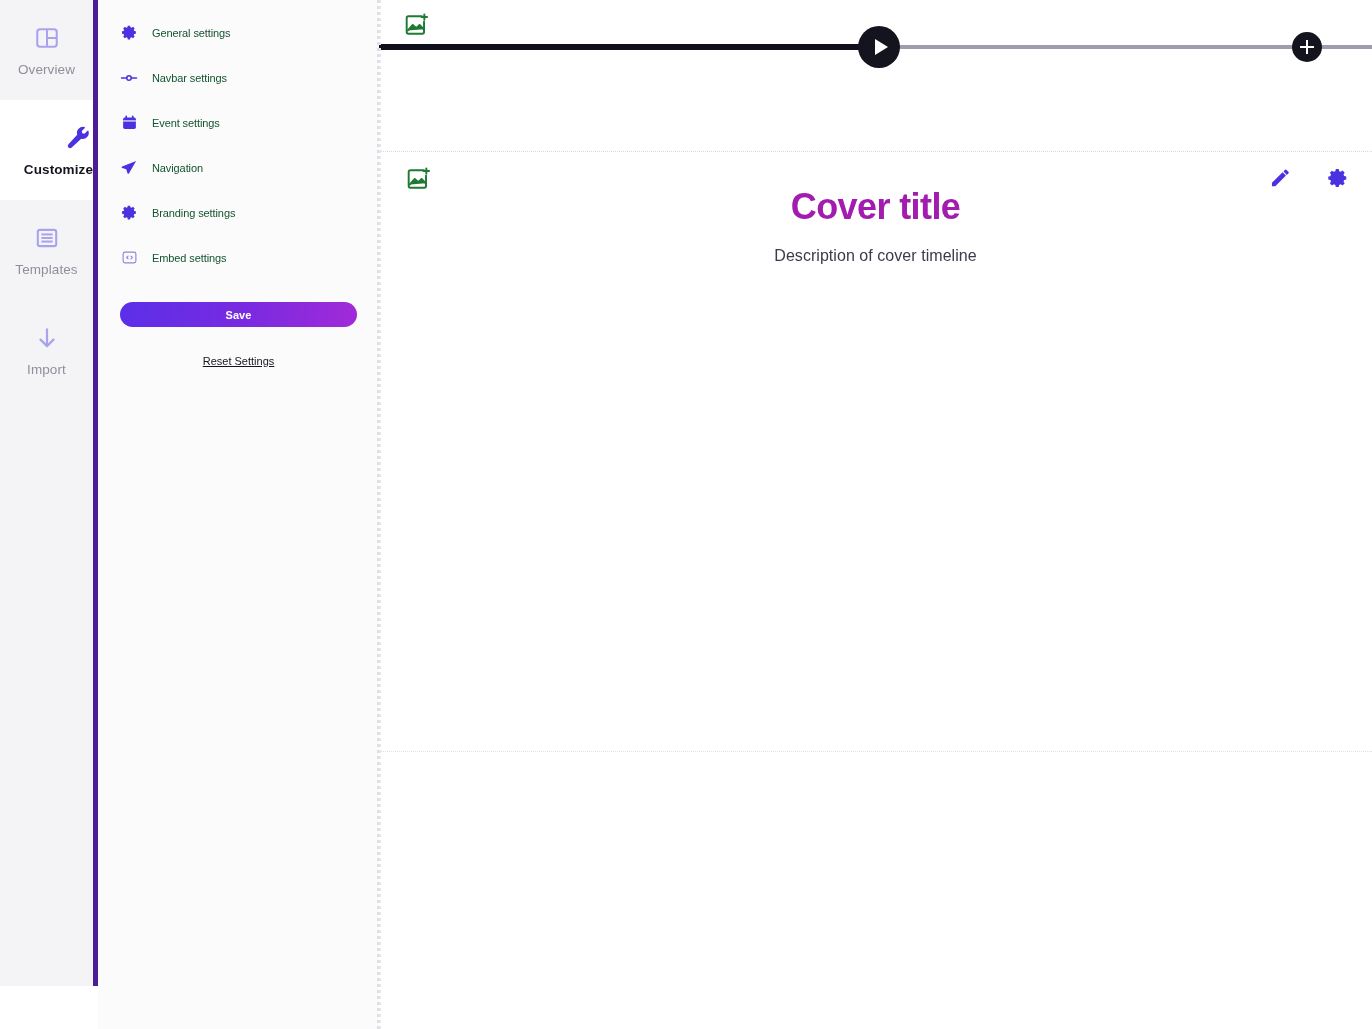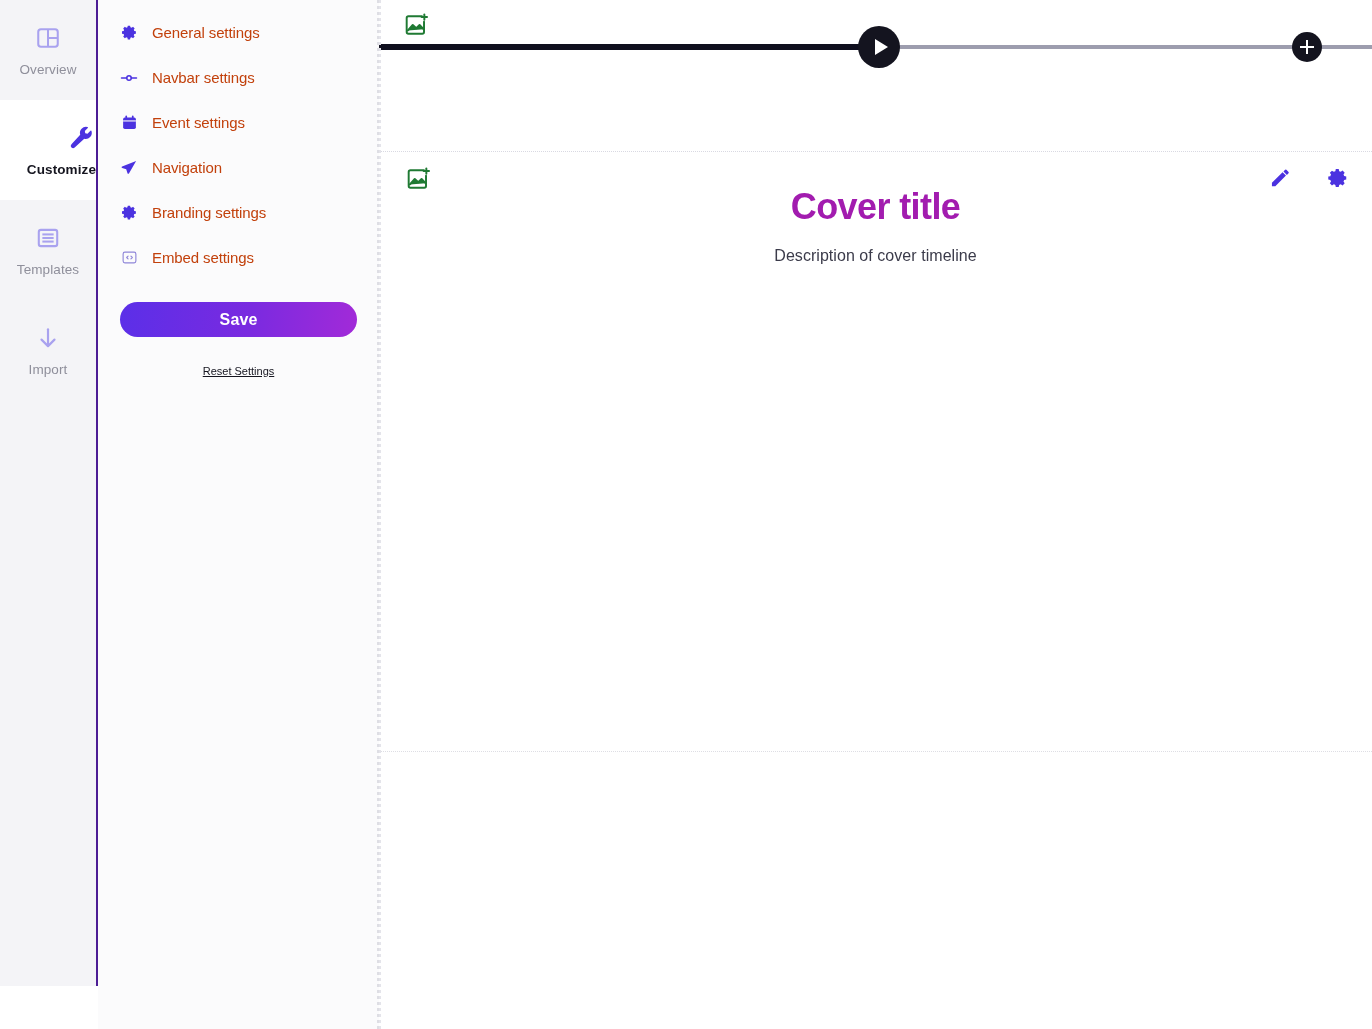--- a/index.html
+++ b/index.html
@@ -19,21 +19,21 @@
   }
 
   
   .rail {
     width: 98px;
     min-width: 98px;
     height: 986px;
     background: #f4f4f7;
     display: flex;
     flex-direction: column;
-    border-right: 2px solid #4c1d95;
+    border-right: 5px solid #4c1d95;
   }
   .rail-item {
     height: 100px;
     display: flex;
     flex-direction: column;
     align-items: center;
     justify-content: center;
     gap: 9px;
     cursor: pointer;
     position: relative;
@@ -84,34 +84,34 @@
   }
   .menu-icon {
     width: 18px;
     height: 18px;
     display: flex;
     align-items: center;
     justify-content: center;
     flex: 0 0 18px;
   }
   .menu-label {
-    font-size: 15px;
-    color: #c2410c;
+    font-size: 11px;
+    color: #14532d;
     letter-spacing: -0.1px;
   }
   .save-btn {
     display: block;
     width: 100%;
     margin-top: 22px;
-    height: 35px;
+    height: 25px;
     border: none;
     border-radius: 21px;
     background: linear-gradient(95deg, #5b2fe8 0%, #7a2ae0 55%, #a22ad8 100%);
     color: #ffffff;
-    font-size: 16px;
+    font-size: 11px;
     font-weight: bold;
     font-family: "Liberation Sans", sans-serif;
     cursor: pointer;
     letter-spacing: 0.1px;
   }
   .reset-link {
     display: block;
     text-align: center;
     margin-top: 28px;
     font-size: 11px;

